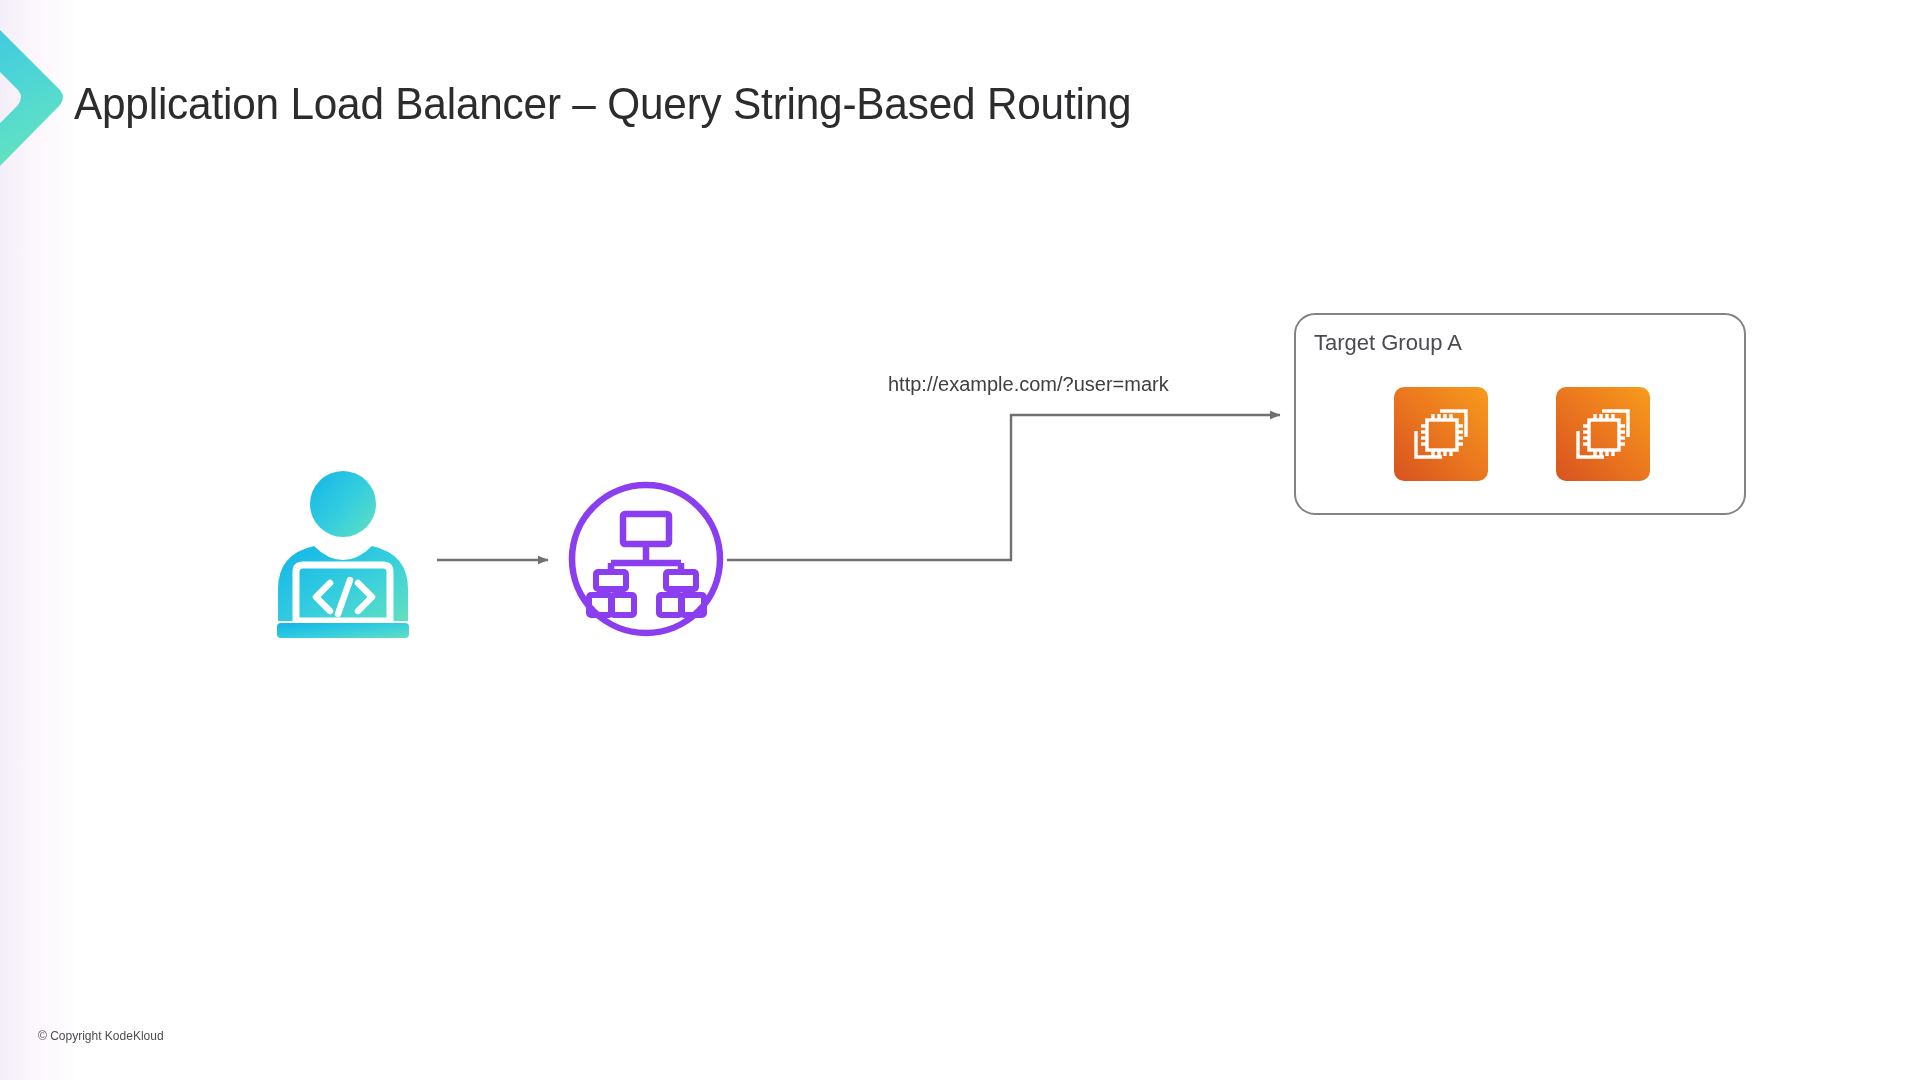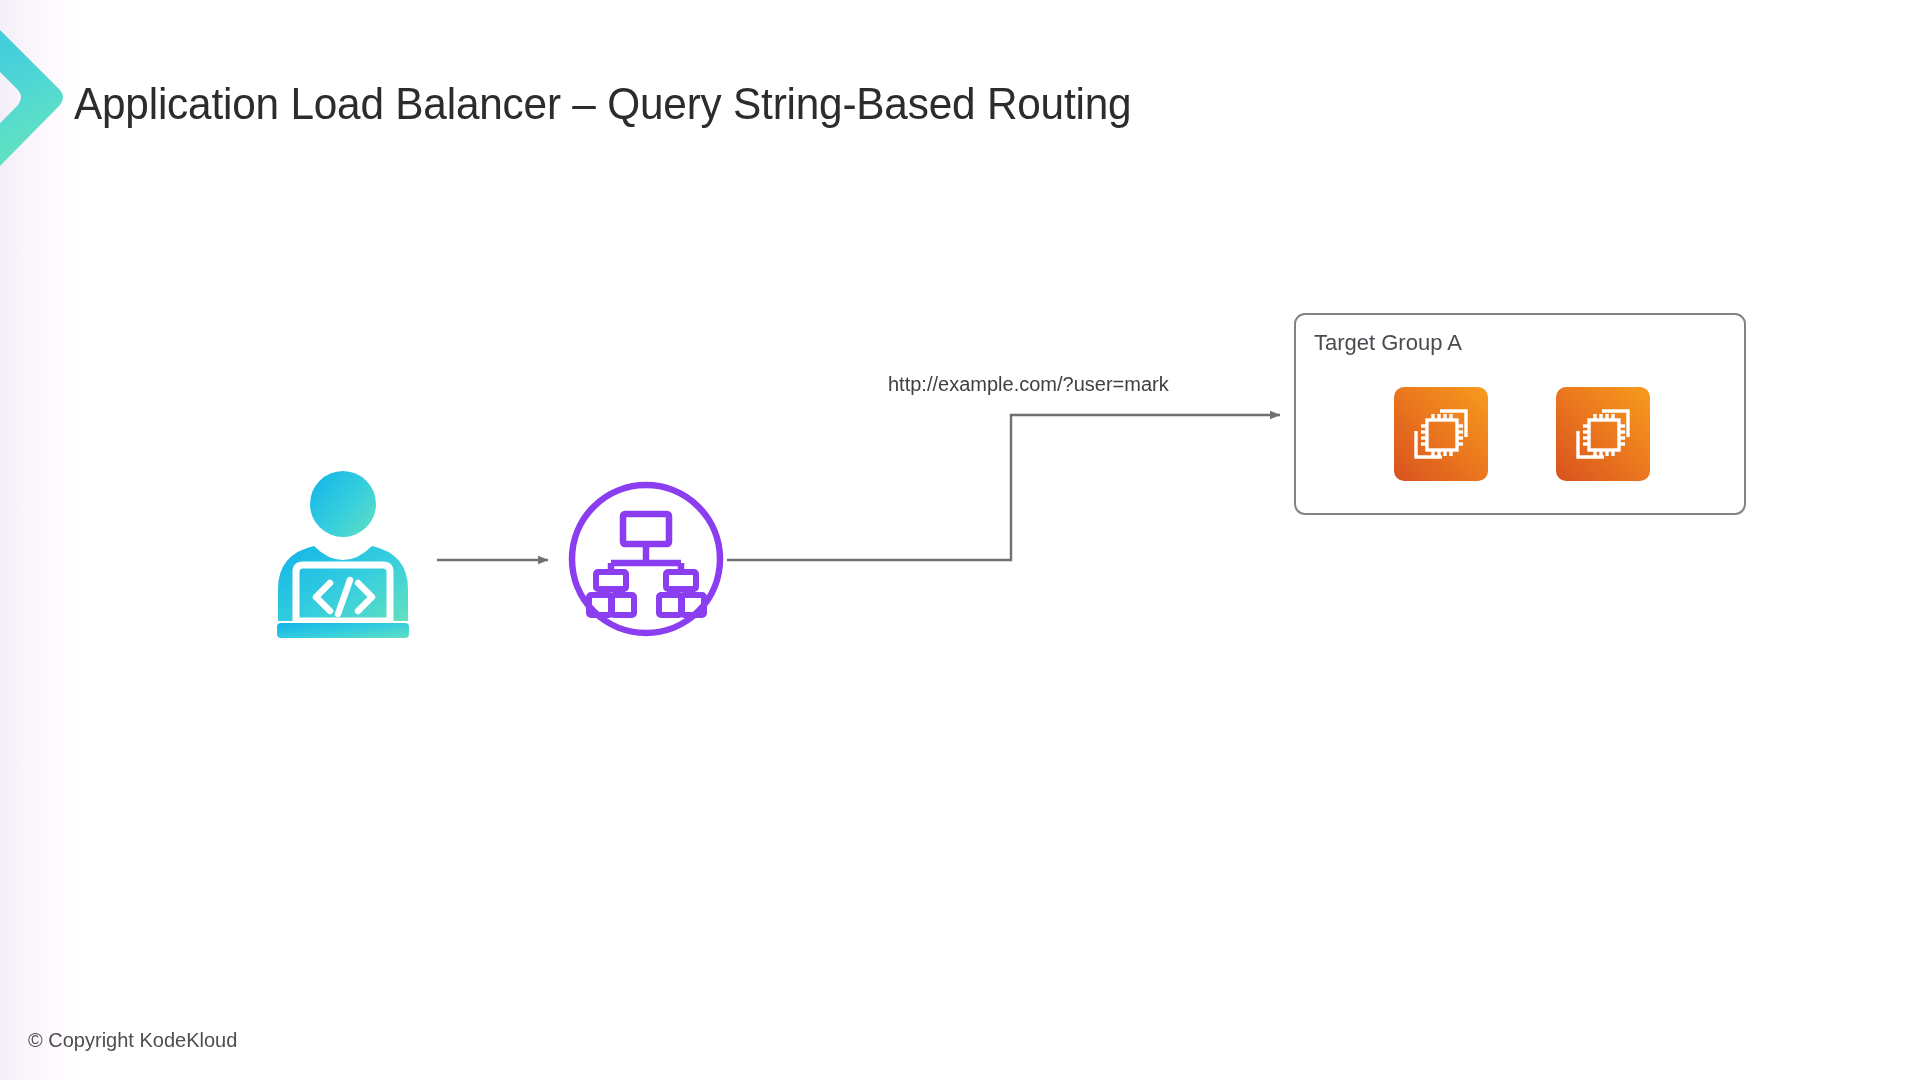--- a/index.html
+++ b/index.html
@@ -82,21 +82,21 @@
     white-space: nowrap;
     font-family: "Liberation Sans", "DejaVu Sans", sans-serif;
   }
 
   
   .target-group {
     position: absolute;
     left: 1294px; top: 313px;
     width: 452px; height: 202px;
     border: 2px solid #828287;
-    border-radius: 11px;
+    border-radius: 21px;
     background: #ffffff;
     padding-left: 20px;
   }
   .tg-title {
     position: absolute;
     left: 18px; top: 15px;
     font-size: 22px;
     color: #4a4a50;
     font-family: "Liberation Sans", "DejaVu Sans", sans-serif;
   }
@@ -106,22 +106,22 @@
     width: 452px;
     display: flex;
     justify-content: center;
     gap: 68px;
   }
   .ec2-icon { width: 94px; height: 94px; }
 
   
   .footer-copy {
     position: absolute;
-    left: 28px; top: 1029px;
-    font-size: 20px;
+    left: 38px; top: 1029px;
+    font-size: 12px;
     color: #4d4d52;
     font-family: "Liberation Sans", "DejaVu Sans", sans-serif;
   }
 </style>
 </head>
 <body>
 
 <div id="slide">
 
   <div class="edge-wash"></div>

